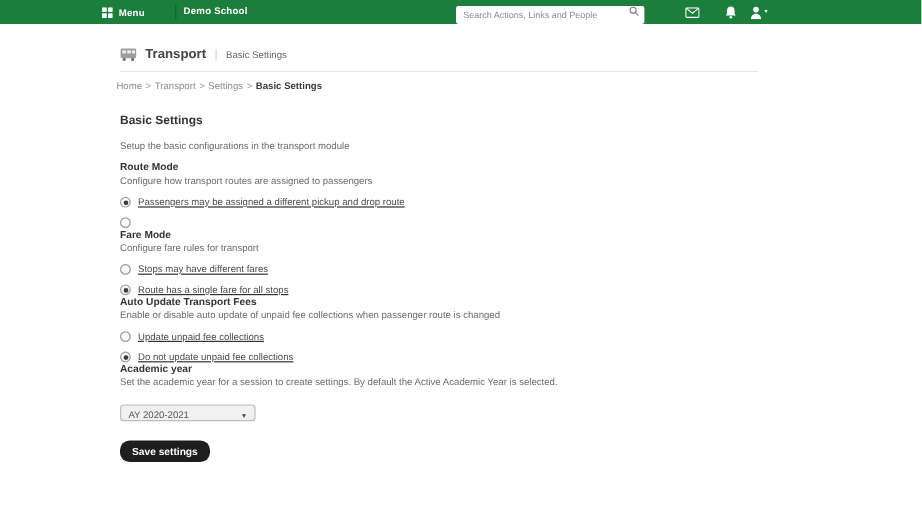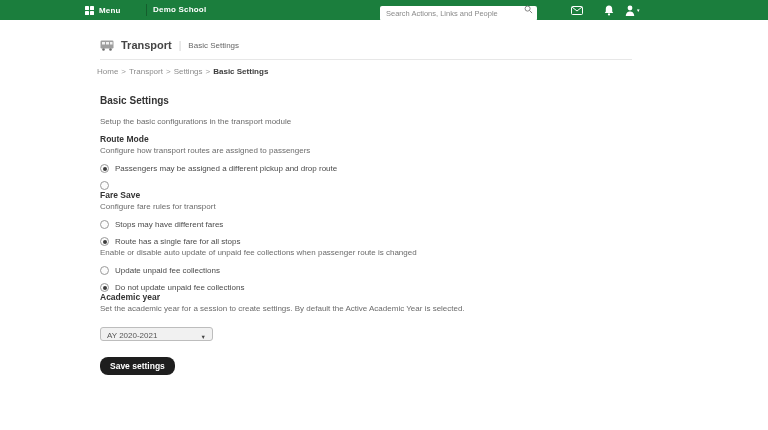--- a/index.html
+++ b/index.html
@@ -61,20 +61,21 @@
   
   .content { position:absolute; left:100px; top:95px; width:480px; }
   .page-title { font-size:10px; line-height:11px; font-weight:700; color:#333; }
   .page-desc { font-size:8px; line-height:10px; color:#6b6b6b; margin-top:11px; margin-bottom:7px; }
   .section { }
   .section-label { font-size:8.5px; line-height:10px; font-weight:700; color:#333; }
   .section-desc { font-size:8px; line-height:10px; color:#6b6b6b; margin-top:2px; }
   .option {
     margin-top:8px; height:9px; display:flex; align-items:center; gap:6px;
     cursor:pointer;
+    text-decoration:underline;
   }
   .option-label { font-size:8px; color:#4a4a4a; }
   .radio {
     width:9px; height:9px; border-radius:50%;
     border:1px solid #9a9a9a; background:#fcfcfc;
     display:inline-flex; align-items:center; justify-content:center;
     flex:0 0 auto;
   }
   .radio.checked::after {
     content:""; width:4px; height:4px; border-radius:50%; background:#3d3d3d;
@@ -170,34 +171,35 @@
       <span class="radio checked"></span>
       <span class="option-label">Passengers may be assigned a different pickup and drop route</span>
     </div>
     <div class="option">
       <span class="radio"></span>
     </div>
   </div>
 
   
   <div class="section">
-    <div class="section-label">Fare Save</div>
+    <div class="section-label">Fare Mode</div>
     <div class="section-desc">Configure fare rules for transport</div>
     <div class="option">
       <span class="radio"></span>
       <span class="option-label">Stops may have different fares</span>
     </div>
     <div class="option">
       <span class="radio checked"></span>
       <span class="option-label">Route has a single fare for all stops</span>
     </div>
   </div>
 
   
   <div class="section">
+    <div class="section-label">Auto Update Transport Fees</div>
     <div class="section-desc">Enable or disable auto update of unpaid fee collections when passenger route is changed</div>
     <div class="option">
       <span class="radio"></span>
       <span class="option-label">Update unpaid fee collections</span>
     </div>
     <div class="option">
       <span class="radio checked"></span>
       <span class="option-label">Do not update unpaid fee collections</span>
     </div>
   </div>

